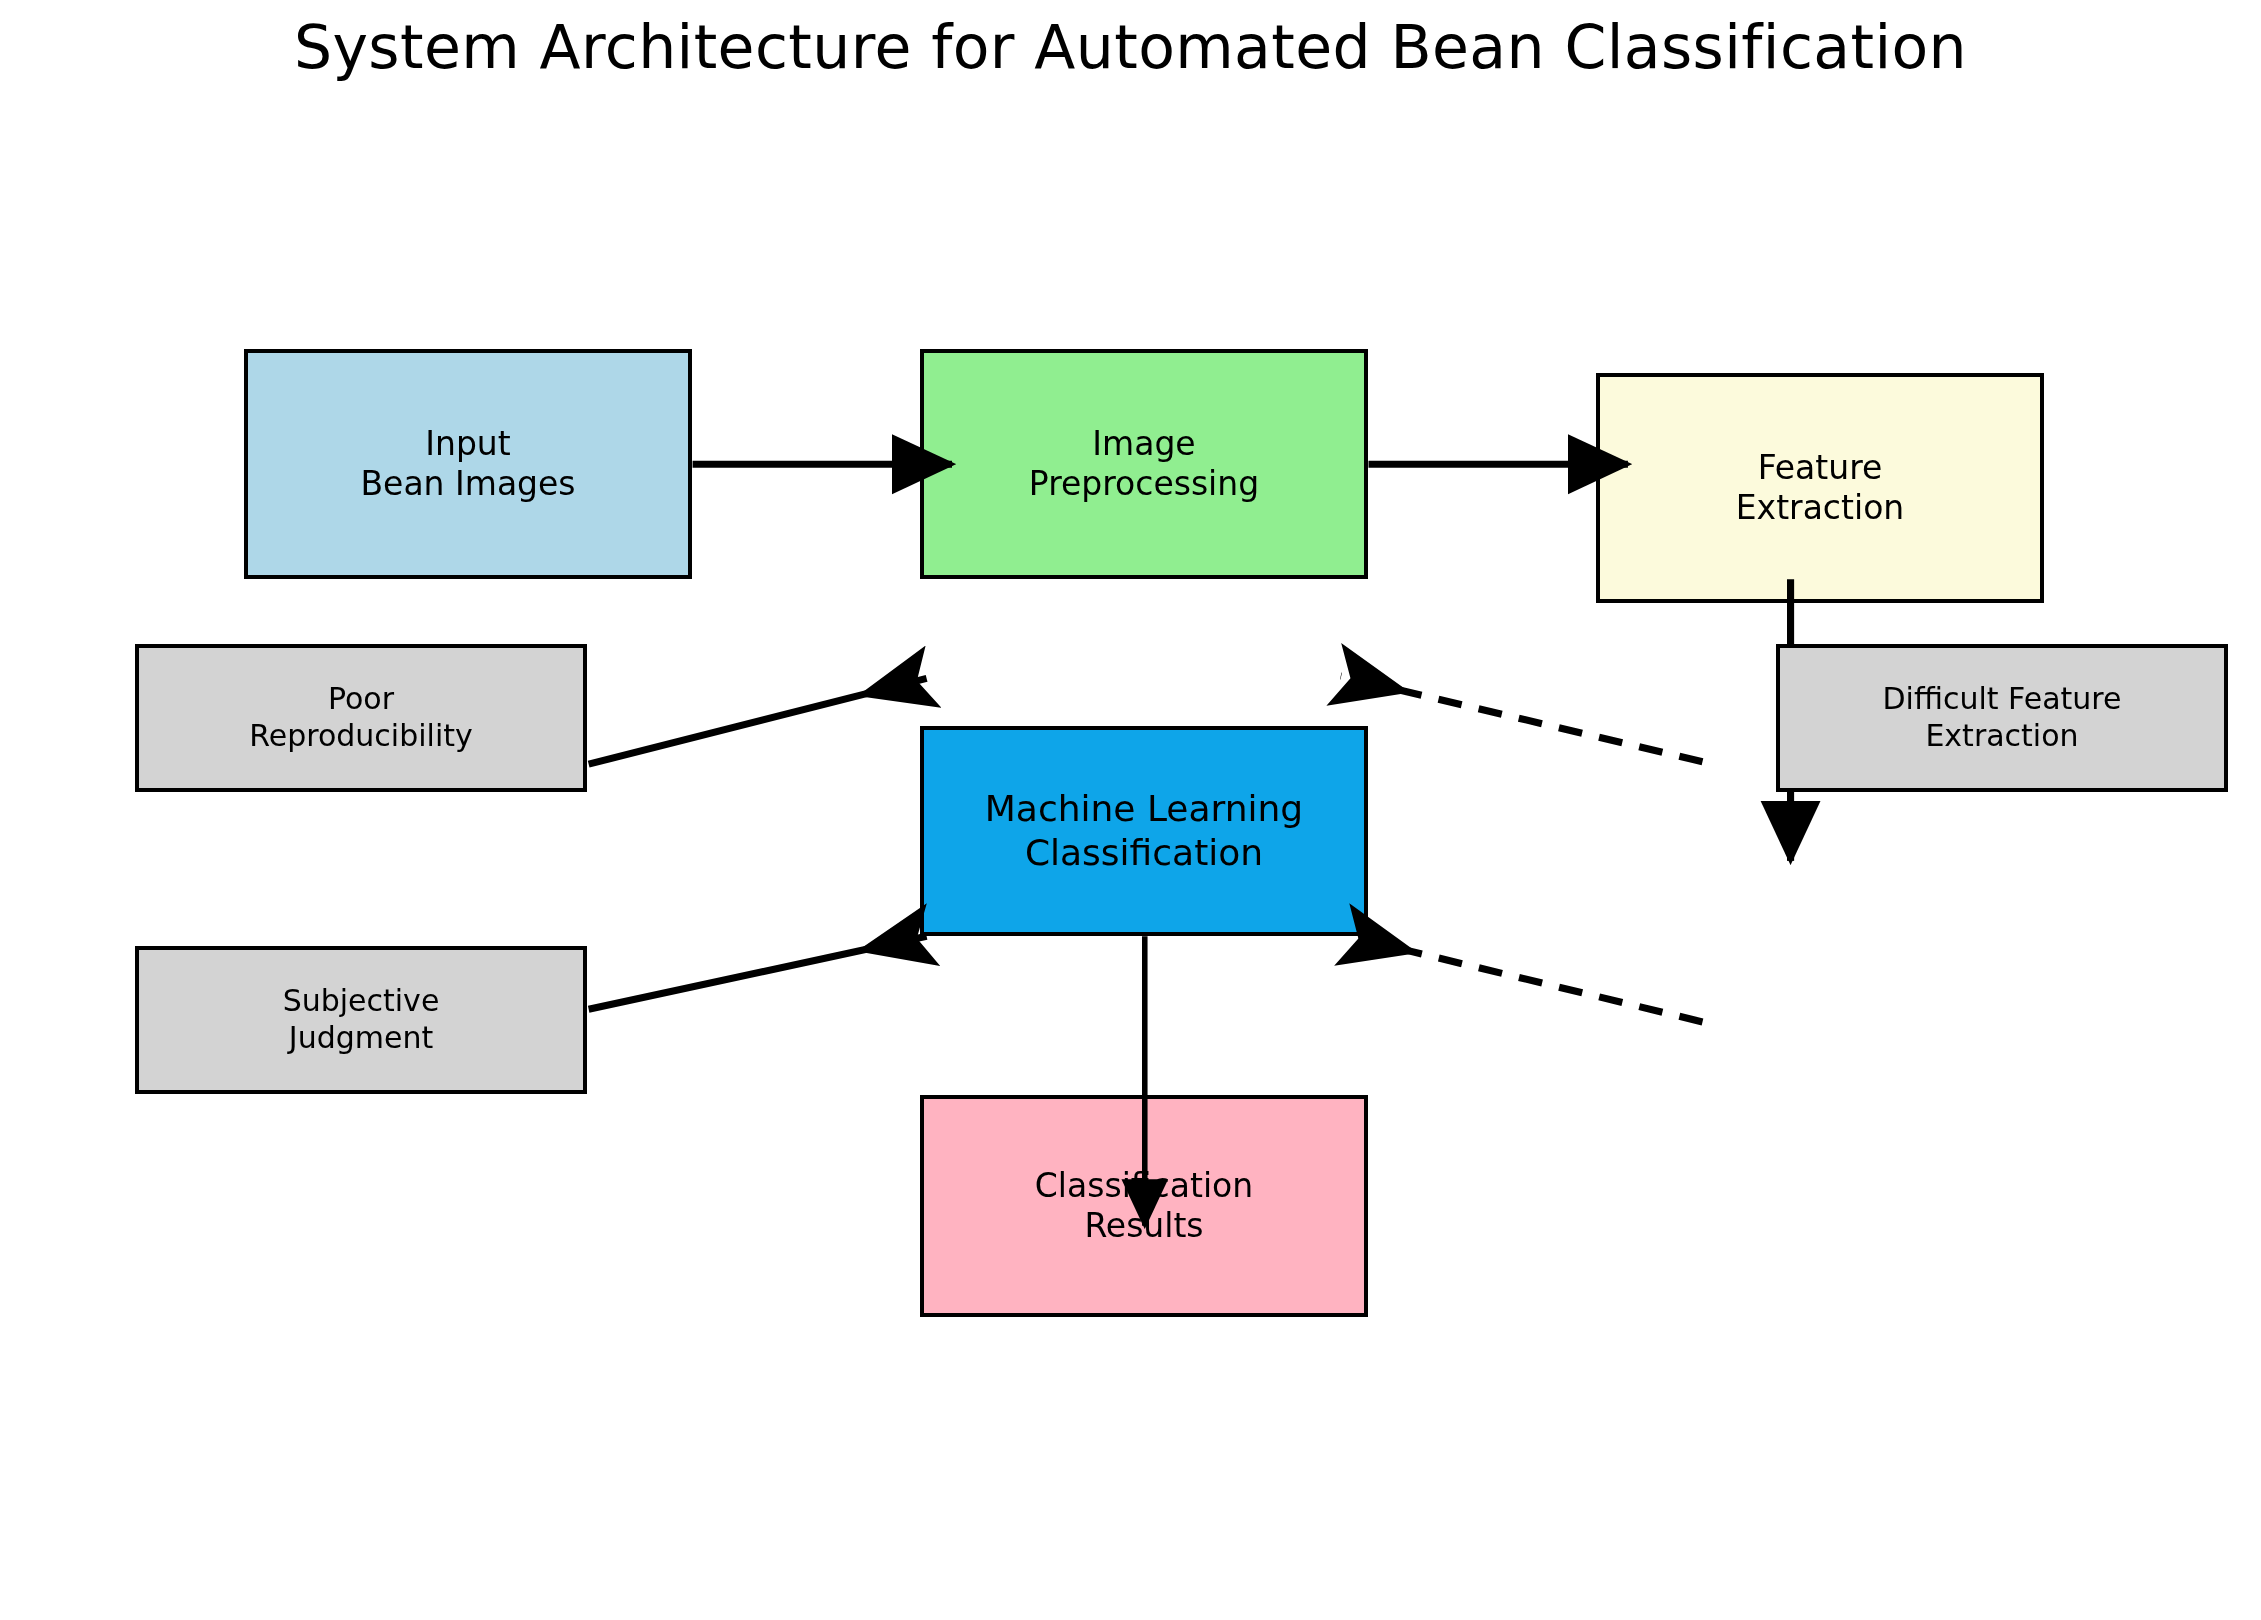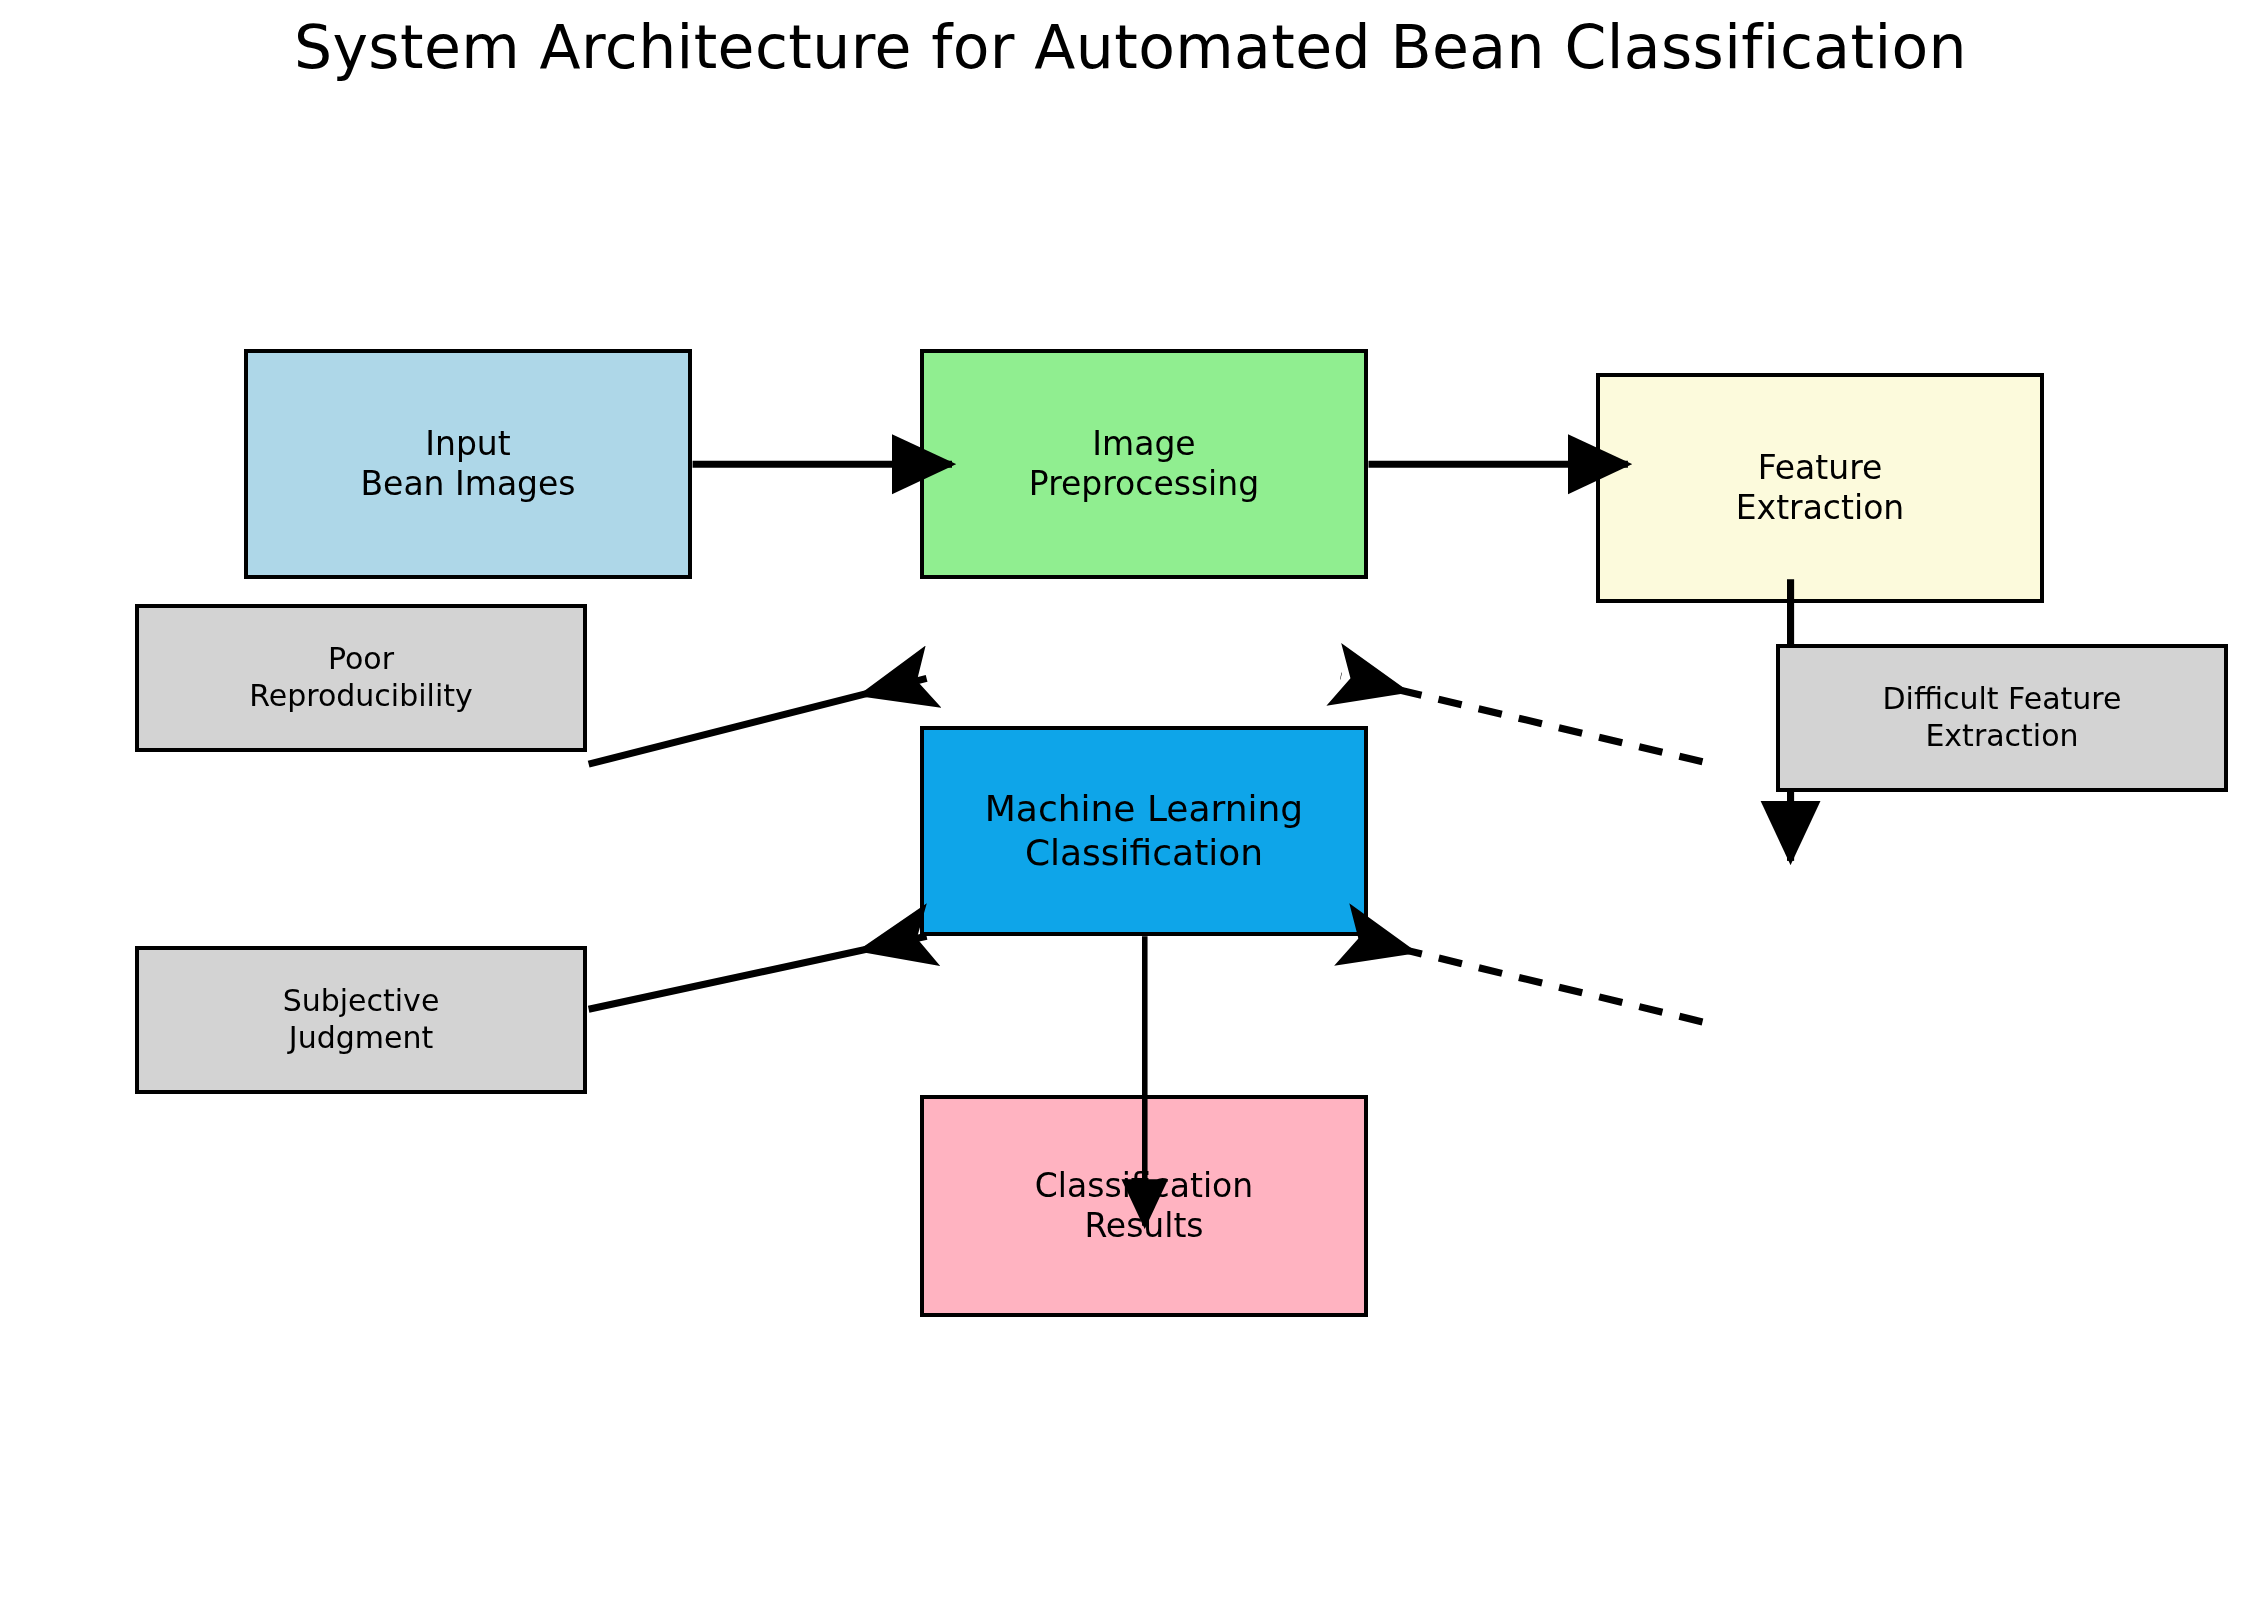--- a/index.html
+++ b/index.html
@@ -122,21 +122,21 @@
   <div class="node process" style="left:920px; top:349px; width:448px; height:230px; background:#90ee90;">
     <span>Image
 Preprocessing</span>
   </div>
 
   <div class="node process" style="left:1596px; top:349px; width:448px; height:230px; background:#fcfadc;margin-top:24px;">
     <span>Feature
 Extraction</span>
   </div>
 
-  <div class="node issue" style="left:135px; top:604px; width:452px; height:148px; background:#d3d3d3;">
+  <div class="node issue" style="left:135px; top:644px; width:452px; height:148px; background:#d3d3d3;">
     <span>Poor
 Reproducibility</span>
   </div>
 
   <div class="node issue" style="left:135px; top:946px; width:452px; height:148px; background:#d3d3d3;">
     <span>Subjective
 Judgment</span>
   </div>
 
   <div class="node issue" style="left:1776px; top:644px; width:452px; height:148px; background:#d3d3d3;">

